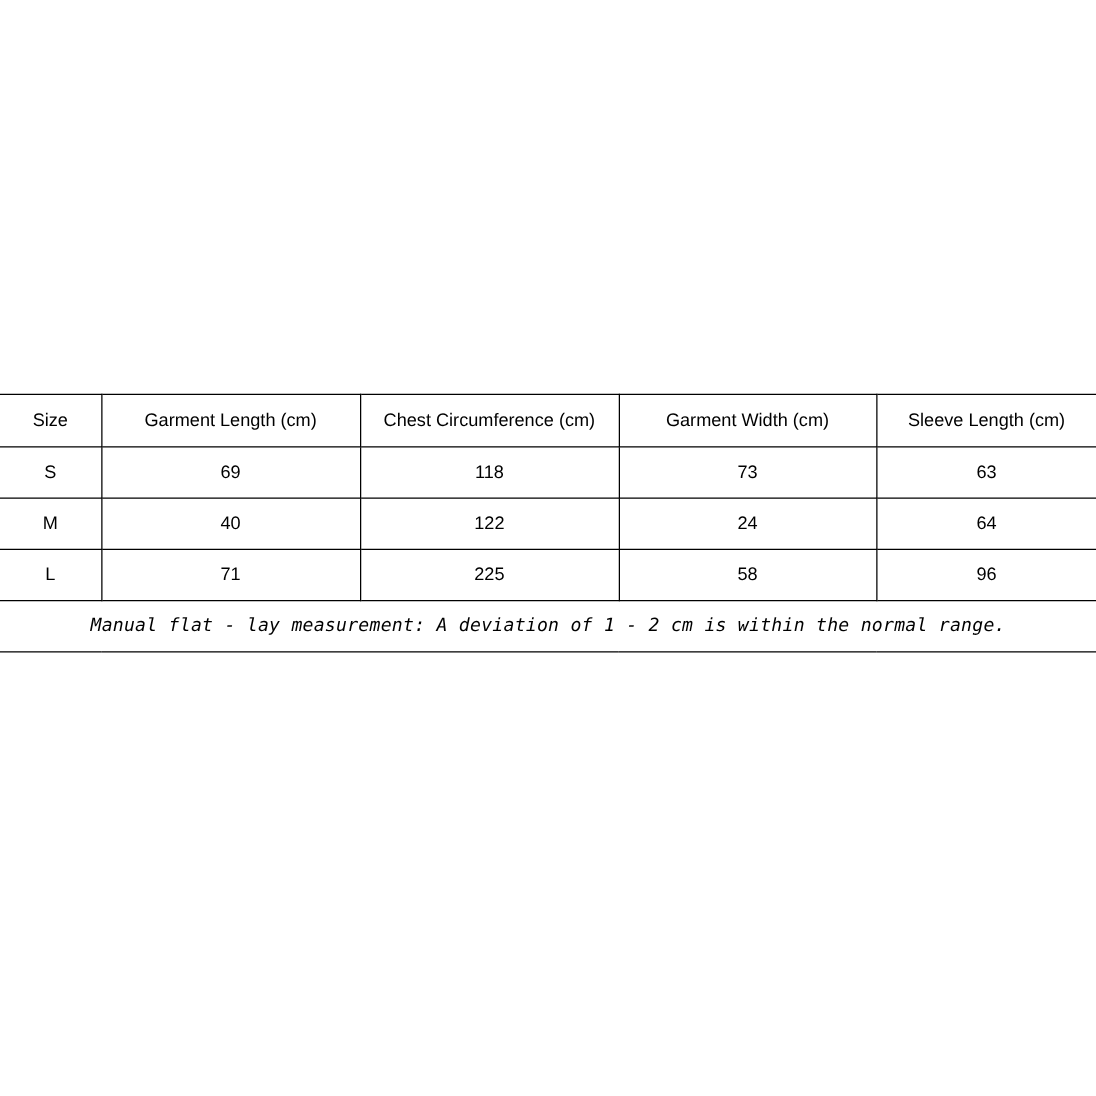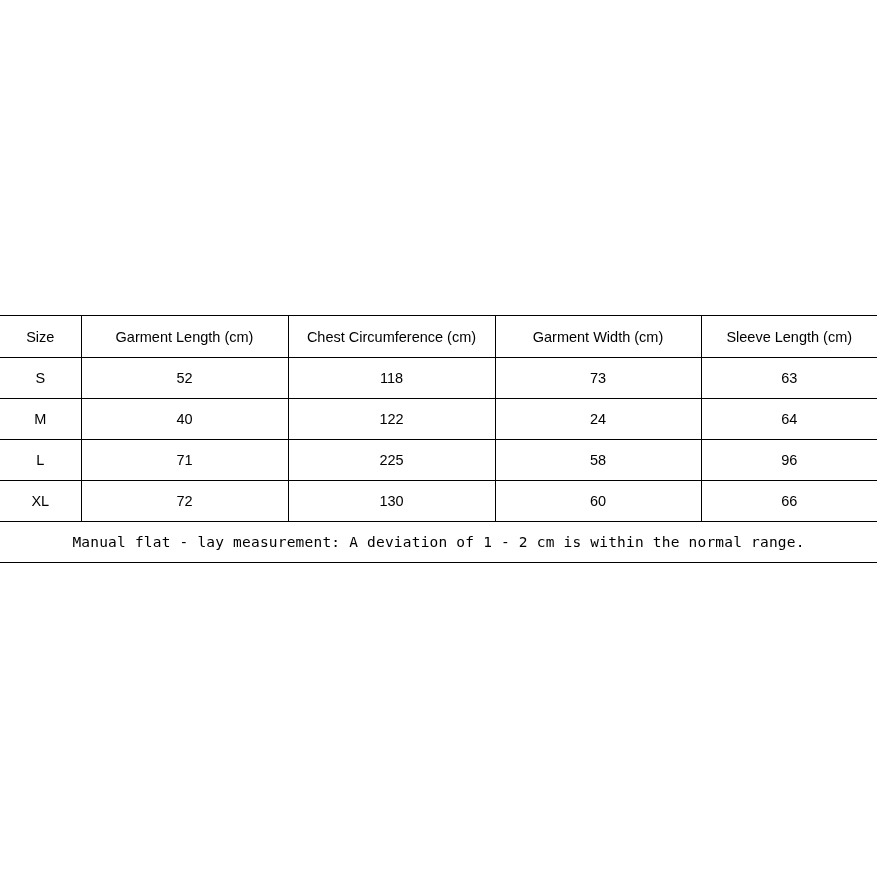--- a/index.html
+++ b/index.html
@@ -57,20 +57,21 @@
   }
 
   .note-row td {
     border-left: none;
     border-right: none;
     height: 33px;
     font-family: "DejaVu Sans Mono", "Liberation Mono", monospace;
     font-size: 13px;
     letter-spacing: 0.2px;
     text-align: center;
+    font-style: italic;
   }
 </style>
 </head>
 <body>
 
 <div class="sheet">
   <table class="size-table">
     <colgroup>
       <col class="c-size">
       <col class="c-len">
@@ -83,44 +84,37 @@
         <th>Size</th>
         <th>Garment Length (cm)</th>
         <th>Chest Circumference (cm)</th>
         <th>Garment Width (cm)</th>
         <th>Sleeve Length (cm)</th>
       </tr>
     </thead>
     <tbody>
       <tr>
         <td>S</td>
-        <td>52</td>
+        <td>69</td>
         <td>118</td>
         <td>73</td>
         <td>63</td>
       </tr>
       <tr>
         <td>M</td>
         <td>40</td>
         <td>122</td>
         <td>24</td>
         <td>64</td>
       </tr>
       <tr>
         <td>L</td>
         <td>71</td>
         <td>225</td>
         <td>58</td>
         <td>96</td>
       </tr>
-      <tr>
-        <td>XL</td>
-        <td>72</td>
-        <td>130</td>
-        <td>60</td>
-        <td>66</td>
-      </tr>
       <tr class="note-row">
         <td colspan="5">Manual flat - lay measurement: A deviation of 1 - 2 cm is within the normal range.</td>
       </tr>
     </tbody>
   </table>
 </div>
 
 </body></html>

